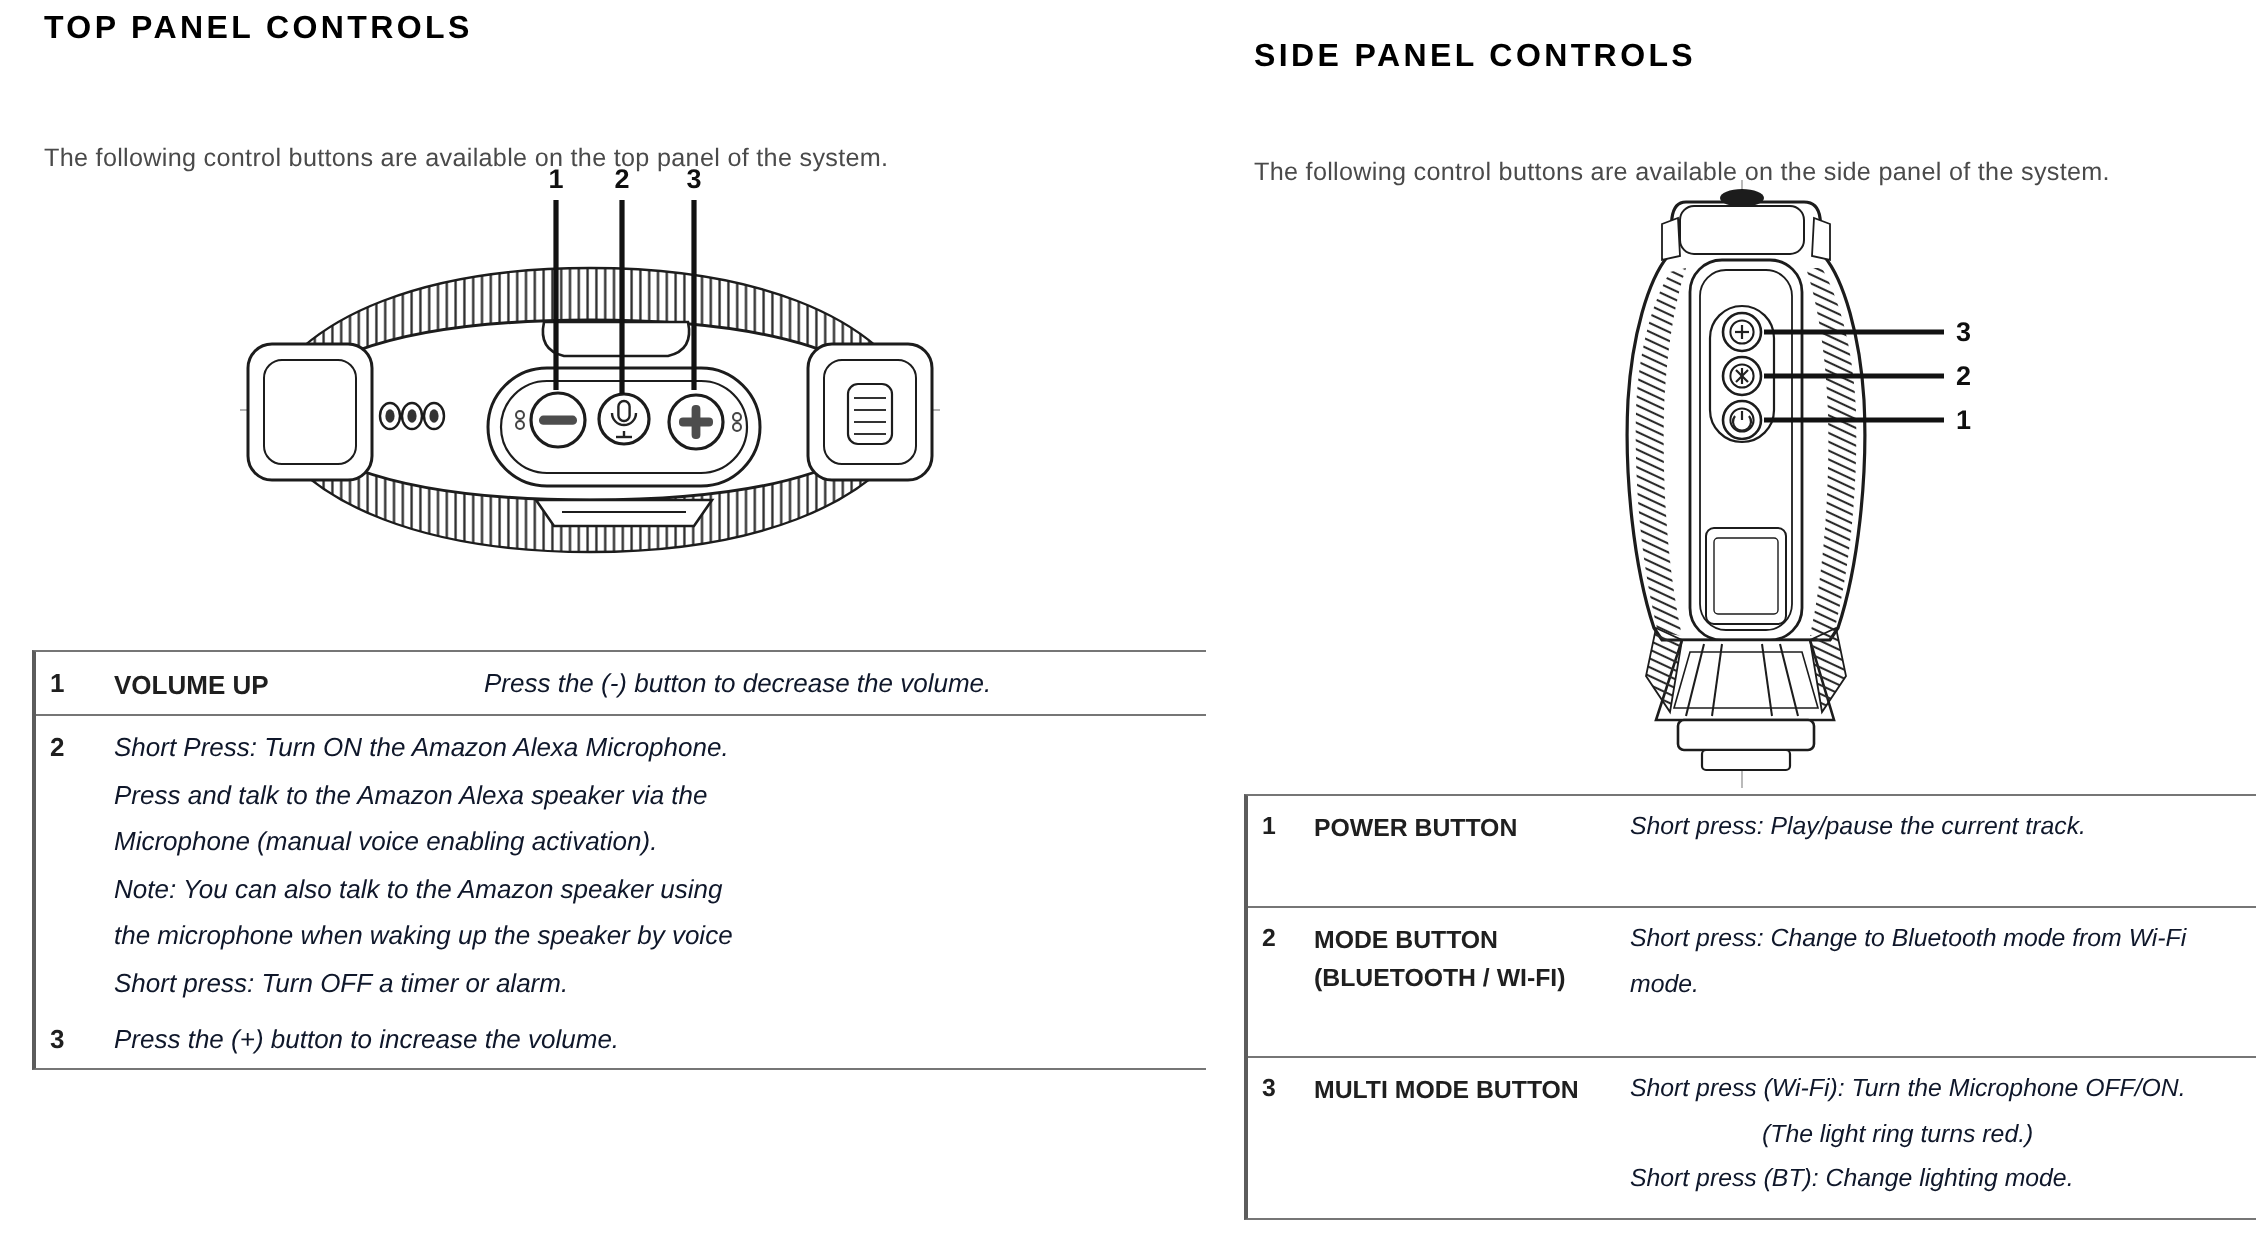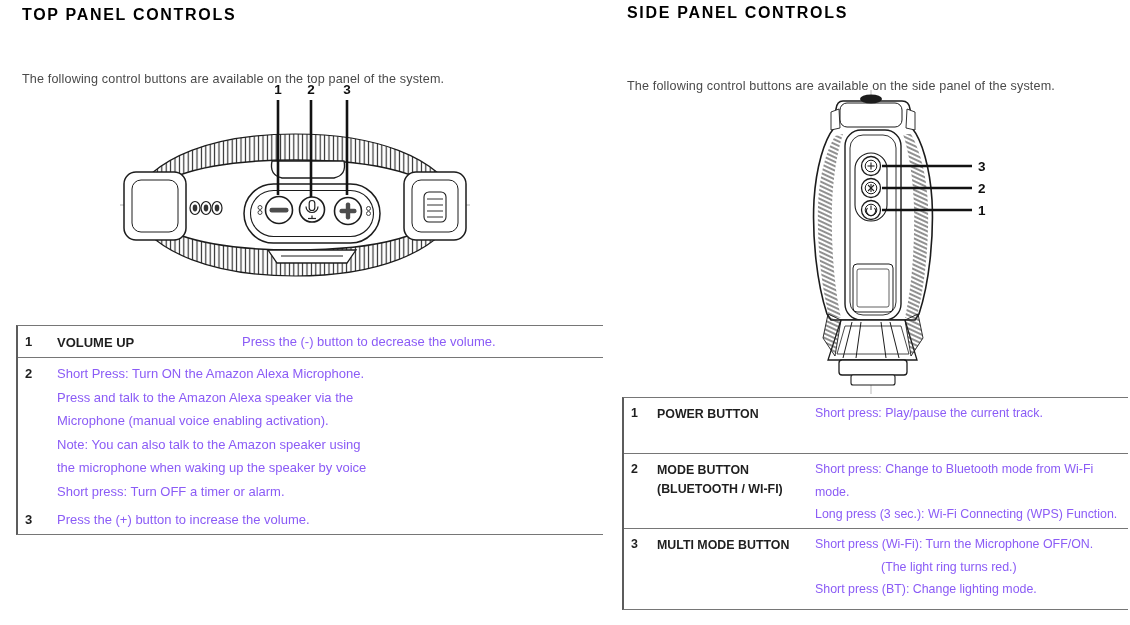--- a/index.html
+++ b/index.html
@@ -22,21 +22,21 @@
     border-left:2px solid #5c5c5c;
     border-top:1px solid #767676;
     border-bottom:1px solid #767676;
     background:#fff;
   }
   .trow{display:grid;box-sizing:border-box;padding-top:8px;}
   .trow.sep{border-top:1px solid #767676;}
   .cell-num{font-weight:bold;color:#1f1f1f;text-align:left;padding-left:7px;}
   .cell-name{font-weight:bold;color:#1f1f1f;}
   .cell-name .subname{margin-top:3px;}
-  .cell-desc{color:#8b5cf6;}
+  .cell-desc{color:#0f172a;font-style:italic;}
   .cell-desc div{white-space:nowrap;}
 
   #tbl-top{left:16px;top:325px;width:587px;}
   #tbl-top .trow{grid-template-columns:39px 185px 1fr;font-size:13px;}
   #tbl-top .cell-name{line-height:17px;width:152px;}
   #tbl-top .r1{height:31px;}
   #tbl-top .r2{height:147px;}
   #tbl-top .r3{height:30px;}
   #tbl-top .cell-desc div{line-height:15px;margin-bottom:8.5px;}
   #tbl-top .gap{margin-top:7px;text-align:center;}
@@ -163,21 +163,21 @@
     </div>
   </div>
   <div class="trow r3">
     <div class="cell-num">3</div>
     <div class="cell-desc">
       <div>Press the (+) button to increase the volume.</div>
     </div>
   </div>
 </div>
 
-<div class="abs sec-head" style="left:627px;top:4px">SIDE PANEL CONTROLS</div>
+<div class="abs sec-head" style="left:627px;top:20px">SIDE PANEL CONTROLS</div>
 <div class="abs intro" style="left:627px;top:39px">The following control buttons are available on the side panel of the system.</div>
 
 <svg class="abs" style="left:795px;top:88px" width="200" height="307" viewBox="0 0 200 307">
   <defs>
     <pattern id="hs" width="4" height="4" patternUnits="userSpaceOnUse" patternTransform="rotate(25)">
       <path d="M0,2 H4" stroke="#2a2a2a" stroke-width="1.05"></path>
     </pattern>
   </defs>
 
   <line x1="76" y1="2" x2="76" y2="306" stroke="#9c9c9c" stroke-width="0.7"></line>
@@ -255,21 +255,20 @@
   </div>
   <div class="trow r2 sep">
     <div class="cell-num">2</div>
     <div class="cell-name">
       <div>MODE BUTTON</div>
       <div class="subname">(BLUETOOTH / WI-FI)</div>
     </div>
     <div class="cell-desc">
       <div>Short press: Change to Bluetooth mode from Wi-Fi</div>
       <div>mode.</div>
-      <div>Long press (3 sec.): Wi-Fi Connecting (WPS) Function.</div>
     </div>
   </div>
   <div class="trow r3 sep">
     <div class="cell-num">3</div>
     <div class="cell-name">MULTI MODE BUTTON</div>
     <div class="cell-desc">
       <div>Short press (Wi-Fi): Turn the Microphone OFF/ON.</div>
       <div class="indent">(The light ring turns red.)</div>
       <div class="gap-sm">Short press (BT): Change lighting mode.</div>
     </div>

